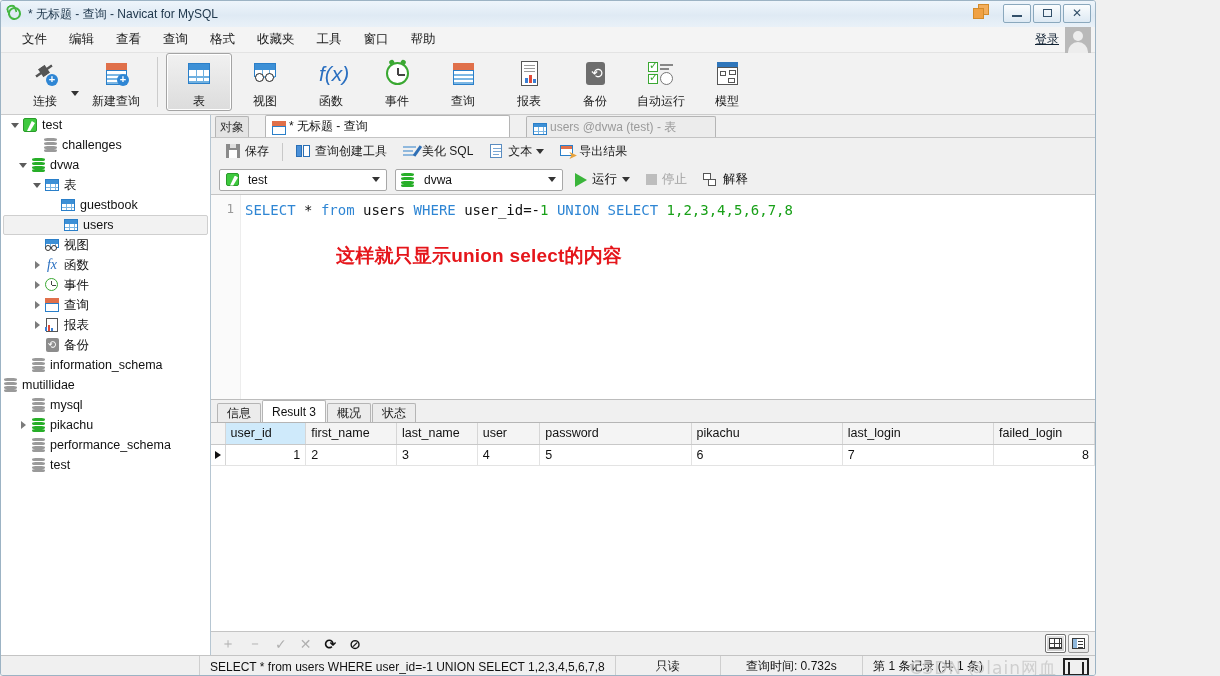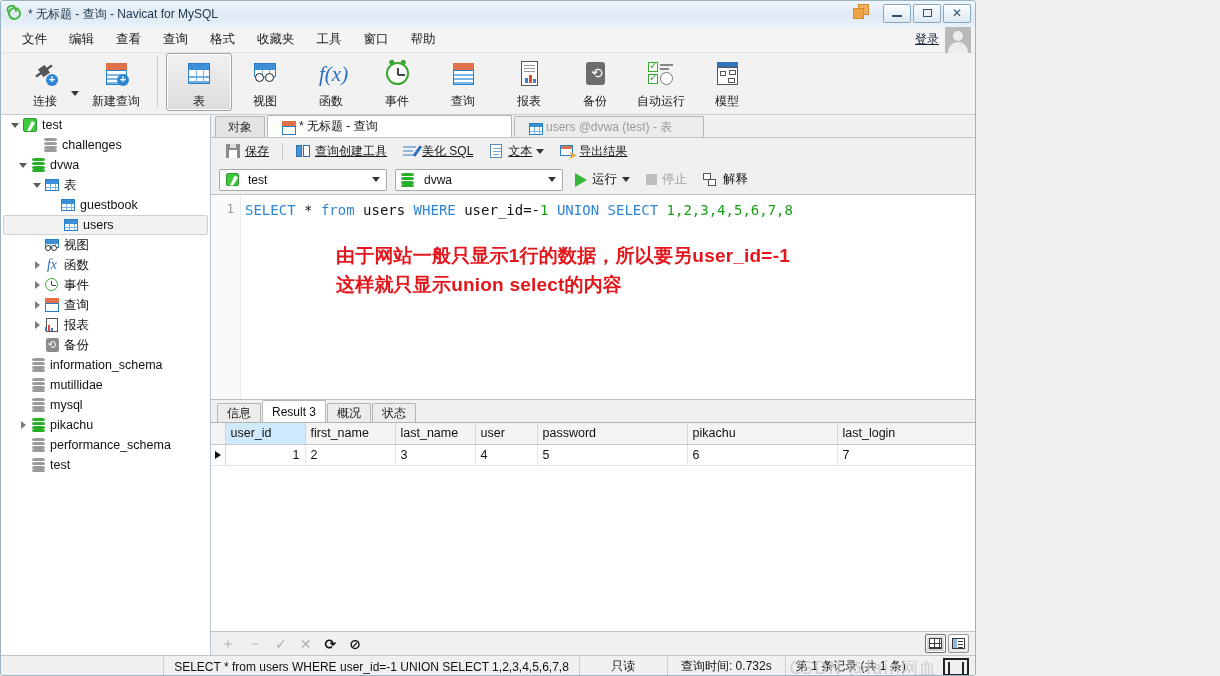--- a/index.html
+++ b/index.html
@@ -5,21 +5,21 @@
   * { box-sizing: border-box; }
   html, body {
     margin: 0; padding: 0;
     width: 1220px; height: 676px;
     overflow: hidden;
     font-family: "Liberation Sans", "DejaVu Sans", sans-serif;
     font-size: 12px;
     background: #f0f0f0;
   }
   #app {
-    width: 976px; height: 676px;
+    width: 1096px; height: 676px;
     position: relative;
     background: linear-gradient(180deg,#f4f7fa 0%,#eef3f8 100%);
     border: 1px solid #9cb3c4;
     border-radius: 3px;
     overflow: hidden;
   }
 
   
   .titlebar {
     height: 26px;
@@ -122,21 +122,21 @@
   .ico-grid .v1{position:absolute;left:6.5px;top:6px;bottom:0;width:1.5px;background:#6fb0e0;}
   .ico-grid .v2{position:absolute;left:13.5px;top:6px;bottom:0;width:1.5px;background:#6fb0e0;}
   .ico-grid .h1{position:absolute;left:0;right:0;top:12px;height:1.5px;background:#6fb0e0;}
   .ico-grid .h2{position:absolute;left:0;right:0;top:17px;height:1.5px;background:#6fb0e0;}
 
   .ico-view .glasses{position:absolute;left:4px;top:14px;width:22px;height:10px;}
   .ico-view .g1,.ico-view .g2{position:absolute;top:0;width:9px;height:9px;border:1.5px solid #222;border-radius:50%;background:#fff;}
   .ico-view .g1{left:1px;} .ico-view .g2{left:11px;}
 
   .ico-fx { position:absolute;left:3px;top:3px;width:26px;height:24px;color:#2a6fc0;
-    font-family:Liberation Serif, serif; font-style:italic; font-size:21px; line-height:24px; text-align:center;}
+    font-family:Liberation Sans, sans-serif; font-style:italic; font-size:21px; line-height:24px; text-align:center;}
 
   .ico-clock{position:absolute;left:4px;top:3px;width:23px;height:23px;border:2px solid #3aa832;border-radius:50%;background:#fff;}
   .ico-clock .hh{position:absolute;left:9px;top:4px;width:1.6px;height:7px;background:#444;}
   .ico-clock .mm{position:absolute;left:10px;top:10px;width:7px;height:1.6px;background:#444;}
   .ico-clock .e1,.ico-clock .e2{position:absolute;top:-4px;width:5px;height:4px;background:#3aa832;border-radius:2px 2px 0 0;}
   .ico-clock .e1{left:1px;transform:rotate(-30deg);} .ico-clock .e2{right:1px;transform:rotate(30deg);}
 
   .ico-user .uh{position:absolute;left:10px;top:3px;width:11px;height:11px;border-radius:50%;background:#f0d0a8;}
   .ico-user .uhair{position:absolute;left:9px;top:2px;width:13px;height:7px;border-radius:7px 7px 0 0;background:#9a6b3a;}
   .ico-user .ub{position:absolute;left:5px;top:15px;width:21px;height:13px;border-radius:8px 8px 0 0;background:#f0b429;}
@@ -225,34 +225,34 @@
   .mini-rep .bb2{left:5px;height:6px;background:#e04a3a;}
   .mini-rep .bb3{left:8px;height:3px;background:#3b7fd4;}
   .mini-bak{position:absolute;left:3px;top:1px;width:13px;height:14px;background:#8c8c8c;border-radius:2px;
     color:#fff;font-size:10px;text-align:center;line-height:14px;}
 
   
   .rightpane { flex:1; display:flex; flex-direction:column; min-width:0; background:#f0f0f0;}
 
   .obj-tabs { height:22px; display:flex; align-items:flex-end; background:#f0f0f0; padding-left:4px; }
   .obj-tab {
-    height:21px; padding:0 12px; display:flex; align-items:center; gap:4px;
+    height:21px; padding:0 4px; display:flex; align-items:center; gap:4px;
     font-size:12px; color:#333; background:#e4e4e4;
     border:1px solid #b5b5b5; border-bottom:none; border-radius:2px 2px 0 0;
-    margin-right:2px;
+    margin-right:16px;
   }
   .obj-tab.active { background:#fff; color:#111; height:22px; }
   .obj-tab.inactive-gray { color:#9a9a9a; background:#ececec;}
   .tab-ico{width:15px;height:13px;position:relative;flex:none;}
 
   .q-toolbar {
     height:28px; background:#f0f0f0; border-top:1px solid #c4c4c4;
     display:flex;align-items:center; padding-left:8px; gap:2px;
   }
-  .qt-btn{display:flex;align-items:center;gap:4px;padding:3px 6px;font-size:12px;color:#1a1a1a;border:1px solid transparent;border-radius:2px;text-decoration:underline;}
+  .qt-btn{display:flex;align-items:center;gap:4px;padding:3px 6px;font-size:12px;color:#1a1a1a;border:1px solid transparent;border-radius:2px;}
   .qt-sep{width:1px;height:18px;background:#c8c8c8;margin:0 4px;}
   .qt-ico{width:15px;height:15px;position:relative;flex:none;}
   .save-ico{position:absolute;left:0;top:0;width:14px;height:14px;background:#8a8a8a;}
   .save-ico:after{content:"";position:absolute;left:3px;top:6px;width:8px;height:8px;background:#fff;}
   .save-ico:before{content:"";position:absolute;left:4px;top:0px;width:6px;height:4px;background:#dfdfdf;}
   .builder-ico .p1{position:absolute;left:0;top:1px;width:6px;height:12px;background:#4a90d9;border:1px solid #2a6fb5;}
   .builder-ico .p2{position:absolute;left:7px;top:1px;width:7px;height:12px;background:#fff;border:1px solid #2a6fb5;}
   .beauty-ico .l{position:absolute;left:0;height:1.5px;background:#8fb8dd;}
   .beauty-ico .l1{top:2px;width:13px;} .beauty-ico .l2{top:6px;width:10px;} .beauty-ico .l3{top:10px;width:13px;}
   .beauty-ico .pen{position:absolute;right:-1px;top:1px;width:3px;height:12px;background:#2f6fb5;transform:rotate(35deg);}
@@ -691,21 +691,21 @@
             <i class="db-cyl">
               <span></span>
               <span></span>
               <span></span>
               <span></span>
             </i>
           </span>
         <span>information_schema</span>
       </div>
 
-      <div class="tree-row" style="padding-left:28px">
+      <div class="tree-row" style="">
         <span class="t-ico">
             <i class="db-cyl">
               <span></span>
               <span></span>
               <span></span>
               <span></span>
             </i>
           </span>
         <span>mutillidae</span>
       </div>
@@ -872,21 +872,20 @@
           <span>解释</span>
         </div>
       </div>
 
       <div class="editor">
         <div class="gutter">
           <div class="ln">1</div>
         </div>
         <div class="code"><span class="kw">SELECT</span><span class="op"> * </span><span class="kw">from</span><span class="op"> users </span><span class="kw">WHERE</span><span class="op"> user_id=-</span><span class="num">1</span><span class="op"> </span><span class="kw">UNION</span><span class="op"> </span><span class="kw">SELECT</span><span class="op"> </span><span class="num">1,2,3,4,5,6,7,8</span></div>
         <div class="annot">
-          <div>由于网站一般只显示1行的数据，所以要另user_id=-1</div>
           <div>这样就只显示union select的内容</div>
         </div>
       </div>
 
       <div class="res-tabs">
         <div class="res-tab">
             <span>信息</span>
           </div>
         <div class="res-tab active">
             <span>Result 3</span>

